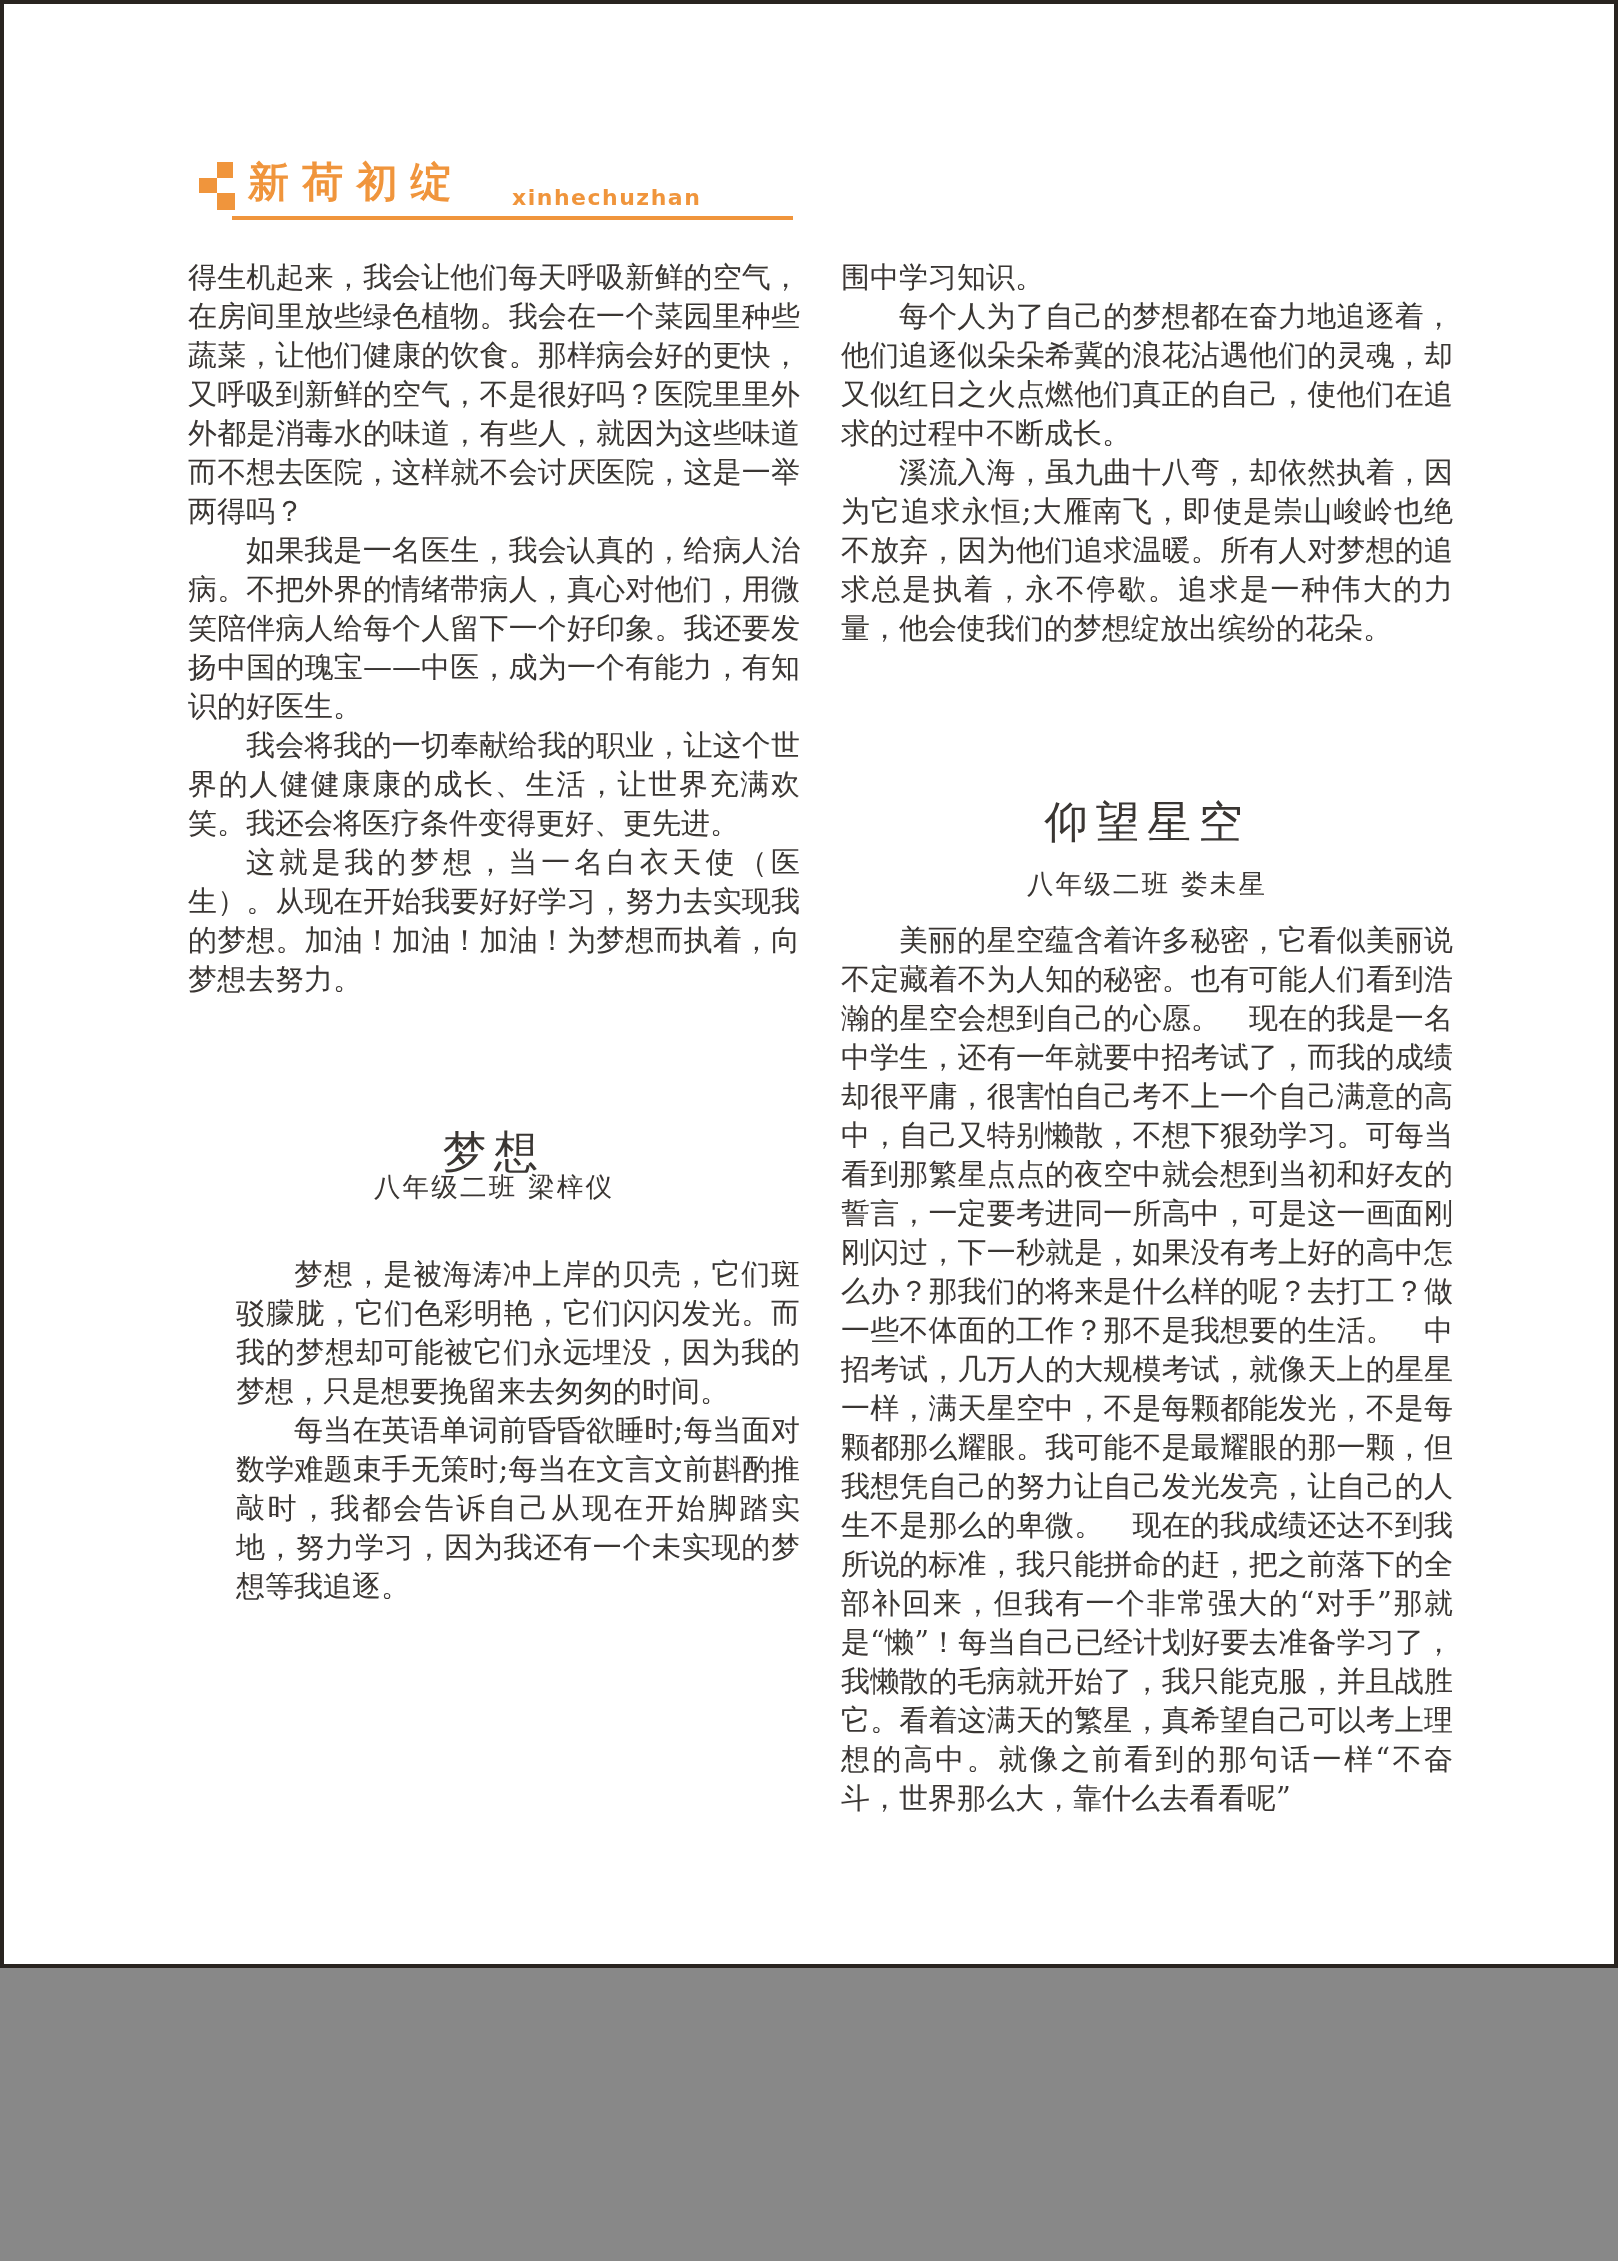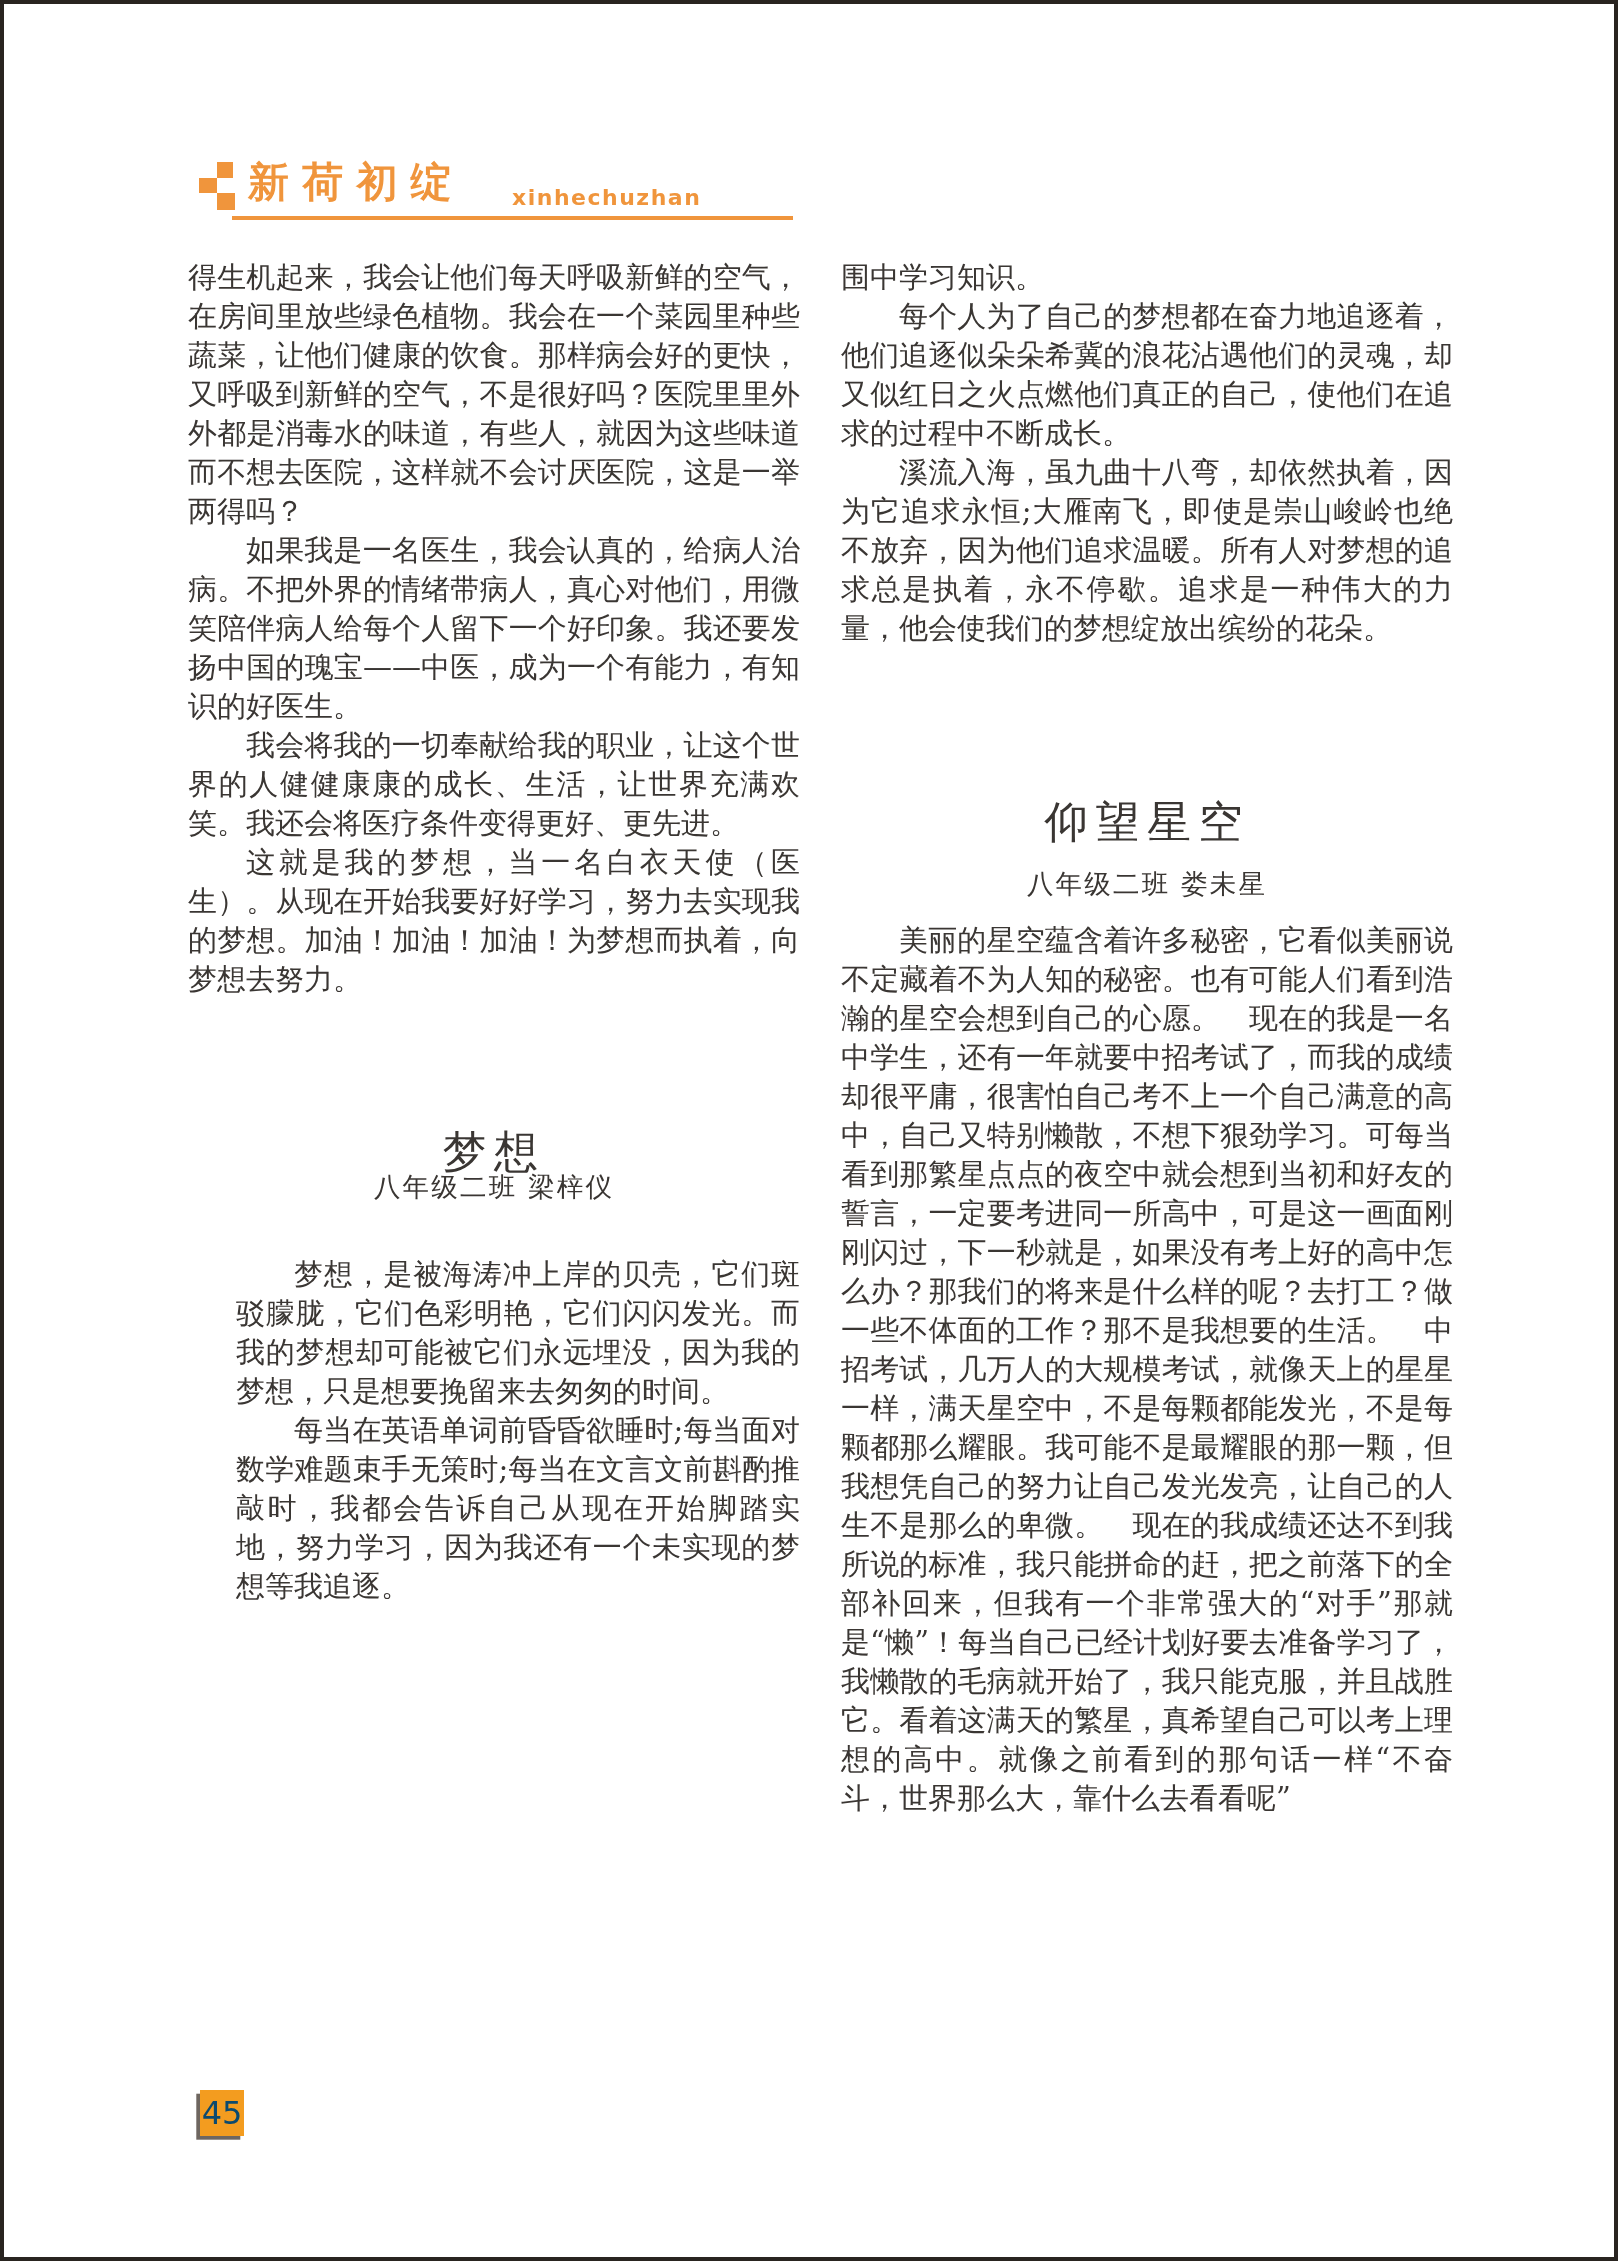--- a/index.html
+++ b/index.html
@@ -1,18 +1,18 @@
 <!DOCTYPE html>
 <html style="font-size:11.8px"><head>
 <meta charset="utf-8">
 <style>
   html,body{margin:0;padding:0;background:#888;}
   .page{
     position:relative;
-    width:1618px;height:2261px;
+    width:1618px;height:1968px;
     background:#fff;
     box-sizing:border-box;
     border:4.4px solid #292420;
     overflow:hidden;
     font-family:"DejaVu Serif","Liberation Serif",serif;
     color:var(--ink,#3a3633);
   }
   
   .hdr-sq{position:absolute;background:var(--accent,#f0953c);}
   .sq1{left:213px;top:158px;width:16px;height:16px;}

